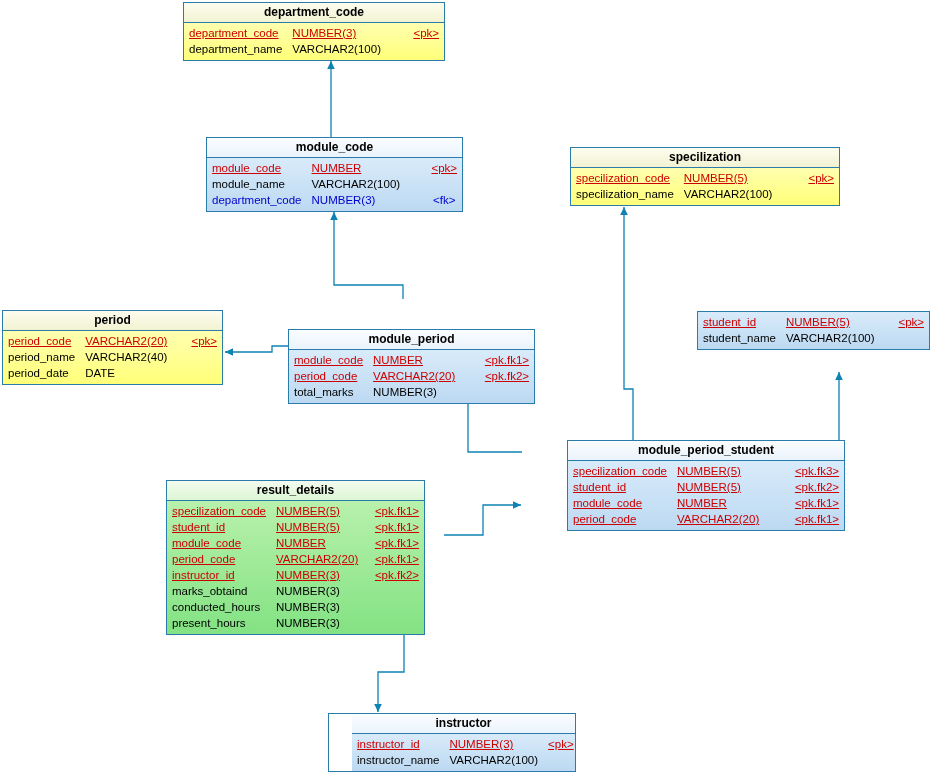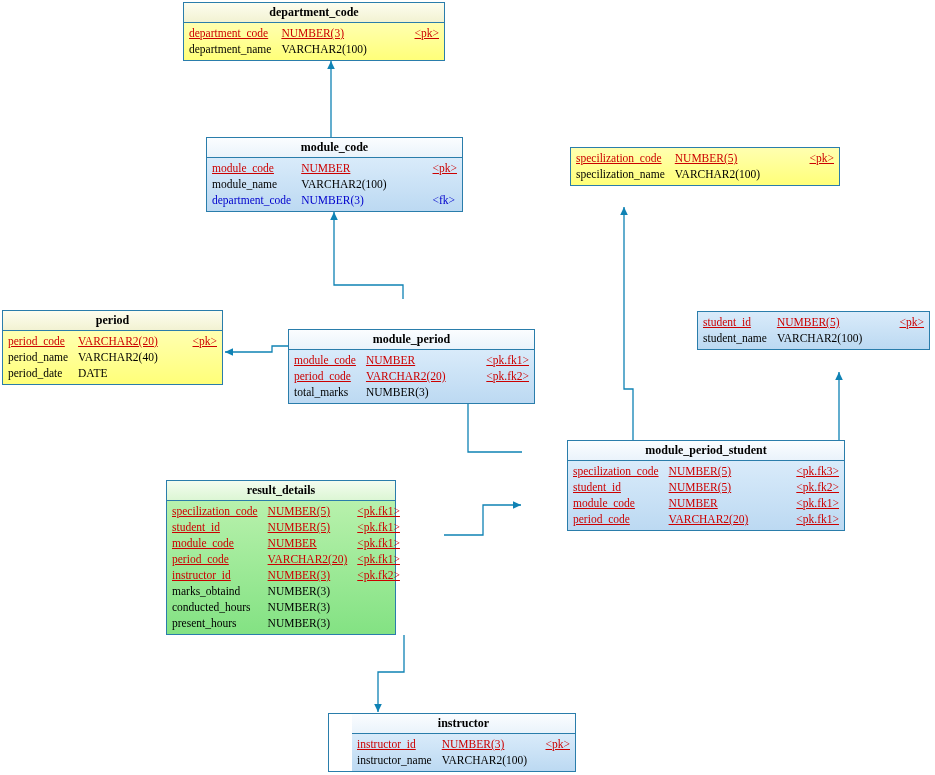--- a/index.html
+++ b/index.html
@@ -1,27 +1,27 @@
 <!DOCTYPE html>
 <html><head>
 <meta charset="utf-8">
 <style>
   html,body{margin:0;padding:0;background:#fff;}
   #canvas{position:relative;width:935px;height:775px;background:#ffffff;overflow:hidden;
-          font-family:Liberation Serif, serif;}
+          font-family:Liberation Sans, sans-serif;}
   #wires{position:absolute;left:0;top:0;width:935px;height:775px;}
 
   .entity{position:absolute;border:1px solid #2a7dab;box-sizing:border-box;font-size:11.5px;background:#fff;}
   .entity .title{font-weight:bold;font-size:12px;text-align:center;height:19px;line-height:19px;
                  border-bottom:1px solid #2a7dab;color:#000;}
   .entity .rows{display:grid;grid-template-columns:max-content 1fr max-content;column-gap:10px;
                 padding:2px 5px 3px 5px;}
   .row{display:contents;}
   .row span{line-height:16px;white-space:nowrap;}
-  .row .key{text-align:left;}
+  .row .key{text-align:center;}
   .row.pk span{color:#cc0000;text-decoration:underline;}
   .row.fk span{color:#0000cc;}
   .row.plain span{color:#000;}
 
   .yellow .title{background:linear-gradient(180deg,#fdfdef 0%,#f2f2d2 100%);}
   .yellow .rows{background:linear-gradient(180deg,#ffffb0 0%,#ffff79 100%);}
   .blue .title{background:linear-gradient(180deg,#fbfdff 0%,#eaf3fb 100%);}
   .blue .rows{background:linear-gradient(180deg,#d9ebfa 0%,#bcd9f2 100%);}
   .green .title{background:linear-gradient(180deg,#f3fcef 0%,#dcf6d4 100%);}
   .green .rows{background:linear-gradient(180deg,#b8f1ac 0%,#83e283 100%);}
@@ -78,20 +78,21 @@
       </div>
       <div class="row fk">
         <span class="name">department_code</span>
         <span class="type">NUMBER(3)</span>
         <span class="key">&lt;fk&gt;</span>
       </div>
     </div>
   </div>
 
   <div class="entity yellow" style="left:570px;top:147px;width:270px;">
+    <div class="title">specilization</div>
     <div class="rows">
       <div class="row pk">
         <span class="name">specilization_code</span>
         <span class="type">NUMBER(5)</span>
         <span class="key">&lt;pk&gt;</span>
       </div>
       <div class="row plain">
         <span class="name">specilization_name</span>
         <span class="type">VARCHAR2(100)</span>
         <span class="key"></span>
@@ -175,21 +176,21 @@
         <span class="key">&lt;pk.fk1&gt;</span>
       </div>
       <div class="row pk">
         <span class="name">period_code</span>
         <span class="type">VARCHAR2(20)</span>
         <span class="key">&lt;pk.fk1&gt;</span>
       </div>
     </div>
   </div>
 
-  <div class="entity green" style="left:166px;top:480px;width:230px;">
+  <div class="entity green" style="left:166px;top:480px;width:259px;">
     <div class="title">result_details</div>
     <div class="rows">
       <div class="row pk">
         <span class="name">specilization_code</span>
         <span class="type">NUMBER(5)</span>
         <span class="key">&lt;pk.fk1&gt;</span>
       </div>
       <div class="row pk">
         <span class="name">student_id</span>
         <span class="type">NUMBER(5)</span>

